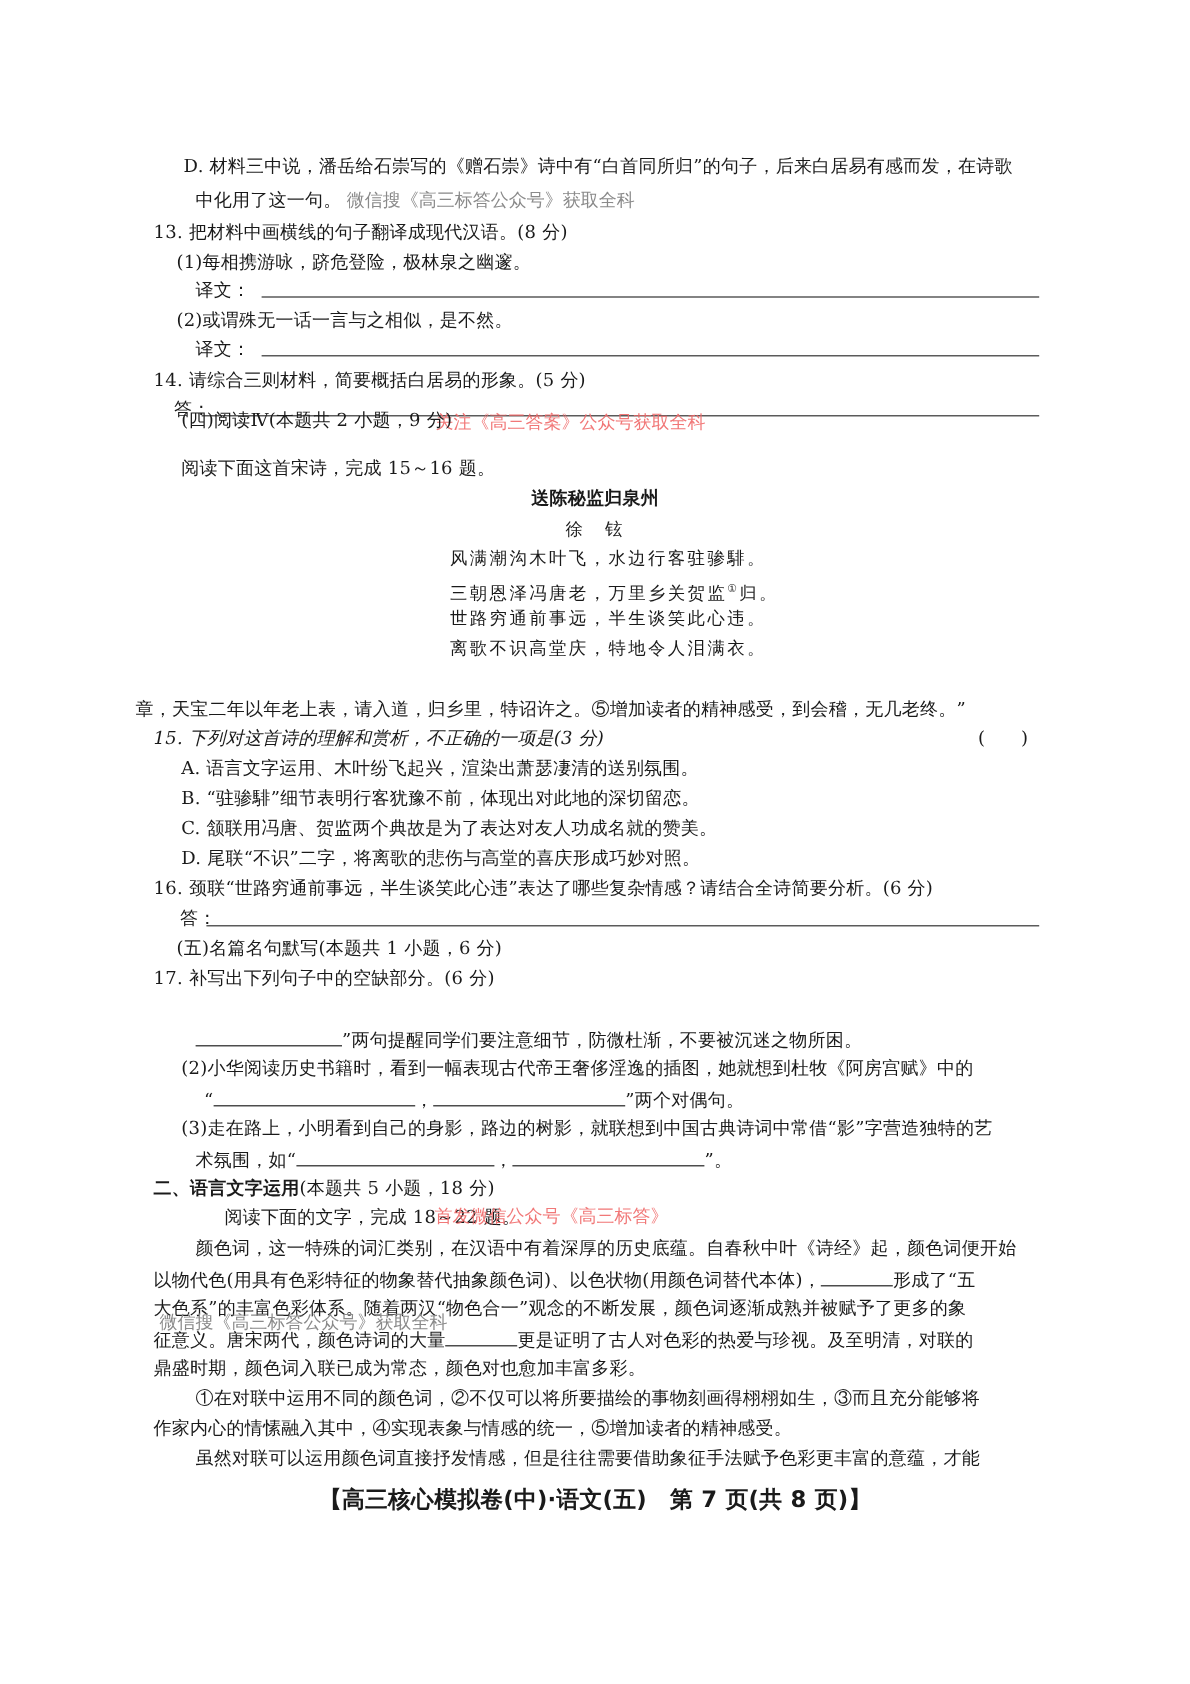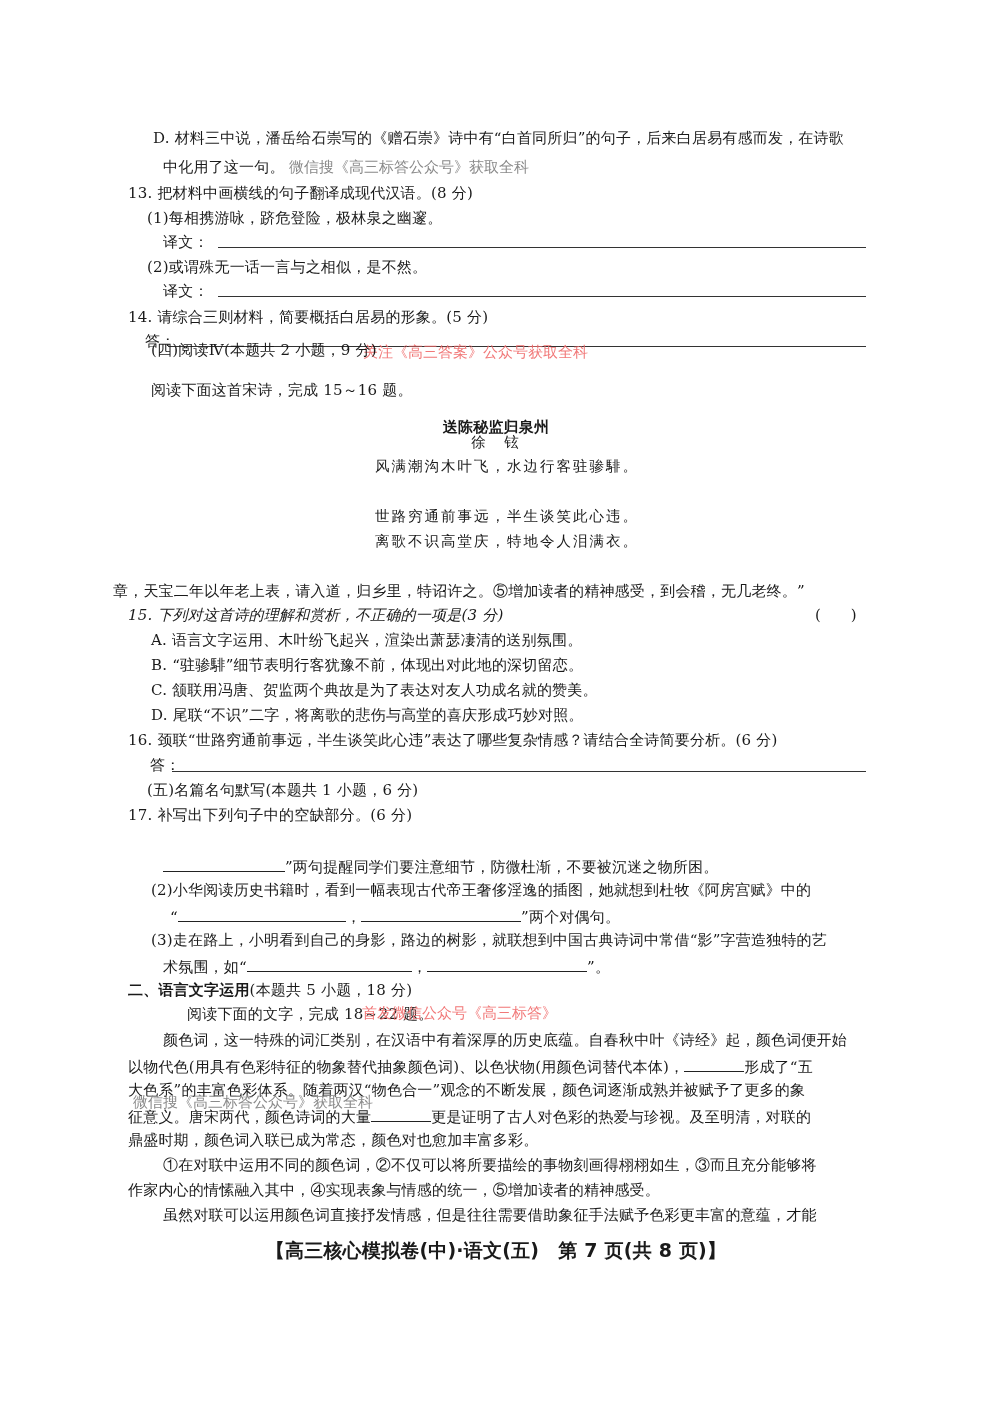--- a/index.html
+++ b/index.html
@@ -7,21 +7,21 @@
     width: 992px; height: 1403px; position: relative; overflow: hidden;
     font-family: "DejaVu Serif", "Liberation Serif", serif;
     color: #1a1a1a;
   }
   .page { position: absolute; left: 0; top: 0; width: 992px; height: 1403px; }
   .line {
     position: absolute; white-space: nowrap;
     font-size: 15px; line-height: 20px; letter-spacing: 0.2px;
   }
   .sans { font-family: "DejaVu Sans", "Liberation Sans", sans-serif; }
-  .bold { font-weight: bold; margin-top: 12px; }
+  .bold { font-weight: bold; }
   .blank {
     display: inline-block; border-bottom: 1.3px solid #222;
     height: 16px; vertical-align: baseline;
   }
   .rule {
     position: absolute; height: 0; border-bottom: 1.6px solid #333;
   }
   .wm-red {
     position: absolute; white-space: nowrap;
     color: #f06a6a; font-family: "DejaVu Sans", "Liberation Sans", sans-serif;
@@ -60,20 +60,21 @@
   <div class="rule" style="left:168px; top:346px; width:698px;"></div>
 
   <div class="wm-red" style="left:363px; top:342px;">关注《高三答案》公众号获取全科</div>
 
   <div class="line" style="left:151px; top:340px;">(四)阅读Ⅳ(本题共 2 小题，9 分)</div>
   <div class="line" style="left:151px; top:380px;">阅读下面这首宋诗，完成 15～16 题。</div>
 
   <div class="line sans bold center" style="top:405px;">送陈秘监归泉州</div>
   <div class="line center poem" style="top:432px;">徐　铉</div>
   <div class="line poem" style="left:375px; top:456px;">风满潮沟木叶飞，水边行客驻骖騑。</div>
+  <div class="line poem" style="left:375px; top:481px;"><span>三朝恩泽冯唐老，万里乡关贺监</span><span class="sup">①</span><span>归。</span></div>
   <div class="line poem" style="left:375px; top:506px;">世路穷通前事远，半生谈笑此心违。</div>
   <div class="line poem" style="left:375px; top:531px;">离歌不识高堂庆，特地令人泪满衣。</div>
 
   <div class="line" style="left:113px; top:581px;">章，天宝二年以年老上表，请入道，归乡里，特诏许之。⑤增加读者的精神感受，到会稽，无几老终。”</div>
 
   <div class="line" style="left:128px; top:605px;font-style:italic;">15. 下列对这首诗的理解和赏析，不正确的一项是(3 分)</div>
   <div class="paren" style="left:815px; top:605px;">(　　)</div>
   <div class="line" style="left:151px; top:630px;">A. 语言文字运用、木叶纷飞起兴，渲染出萧瑟凄清的送别氛围。</div>
   <div class="line" style="left:151px; top:655px;">B. “驻骖騑”细节表明行客犹豫不前，体现出对此地的深切留恋。</div>
   <div class="line" style="left:151px; top:680px;">C. 颔联用冯唐、贺监两个典故是为了表达对友人功成名就的赞美。</div>

